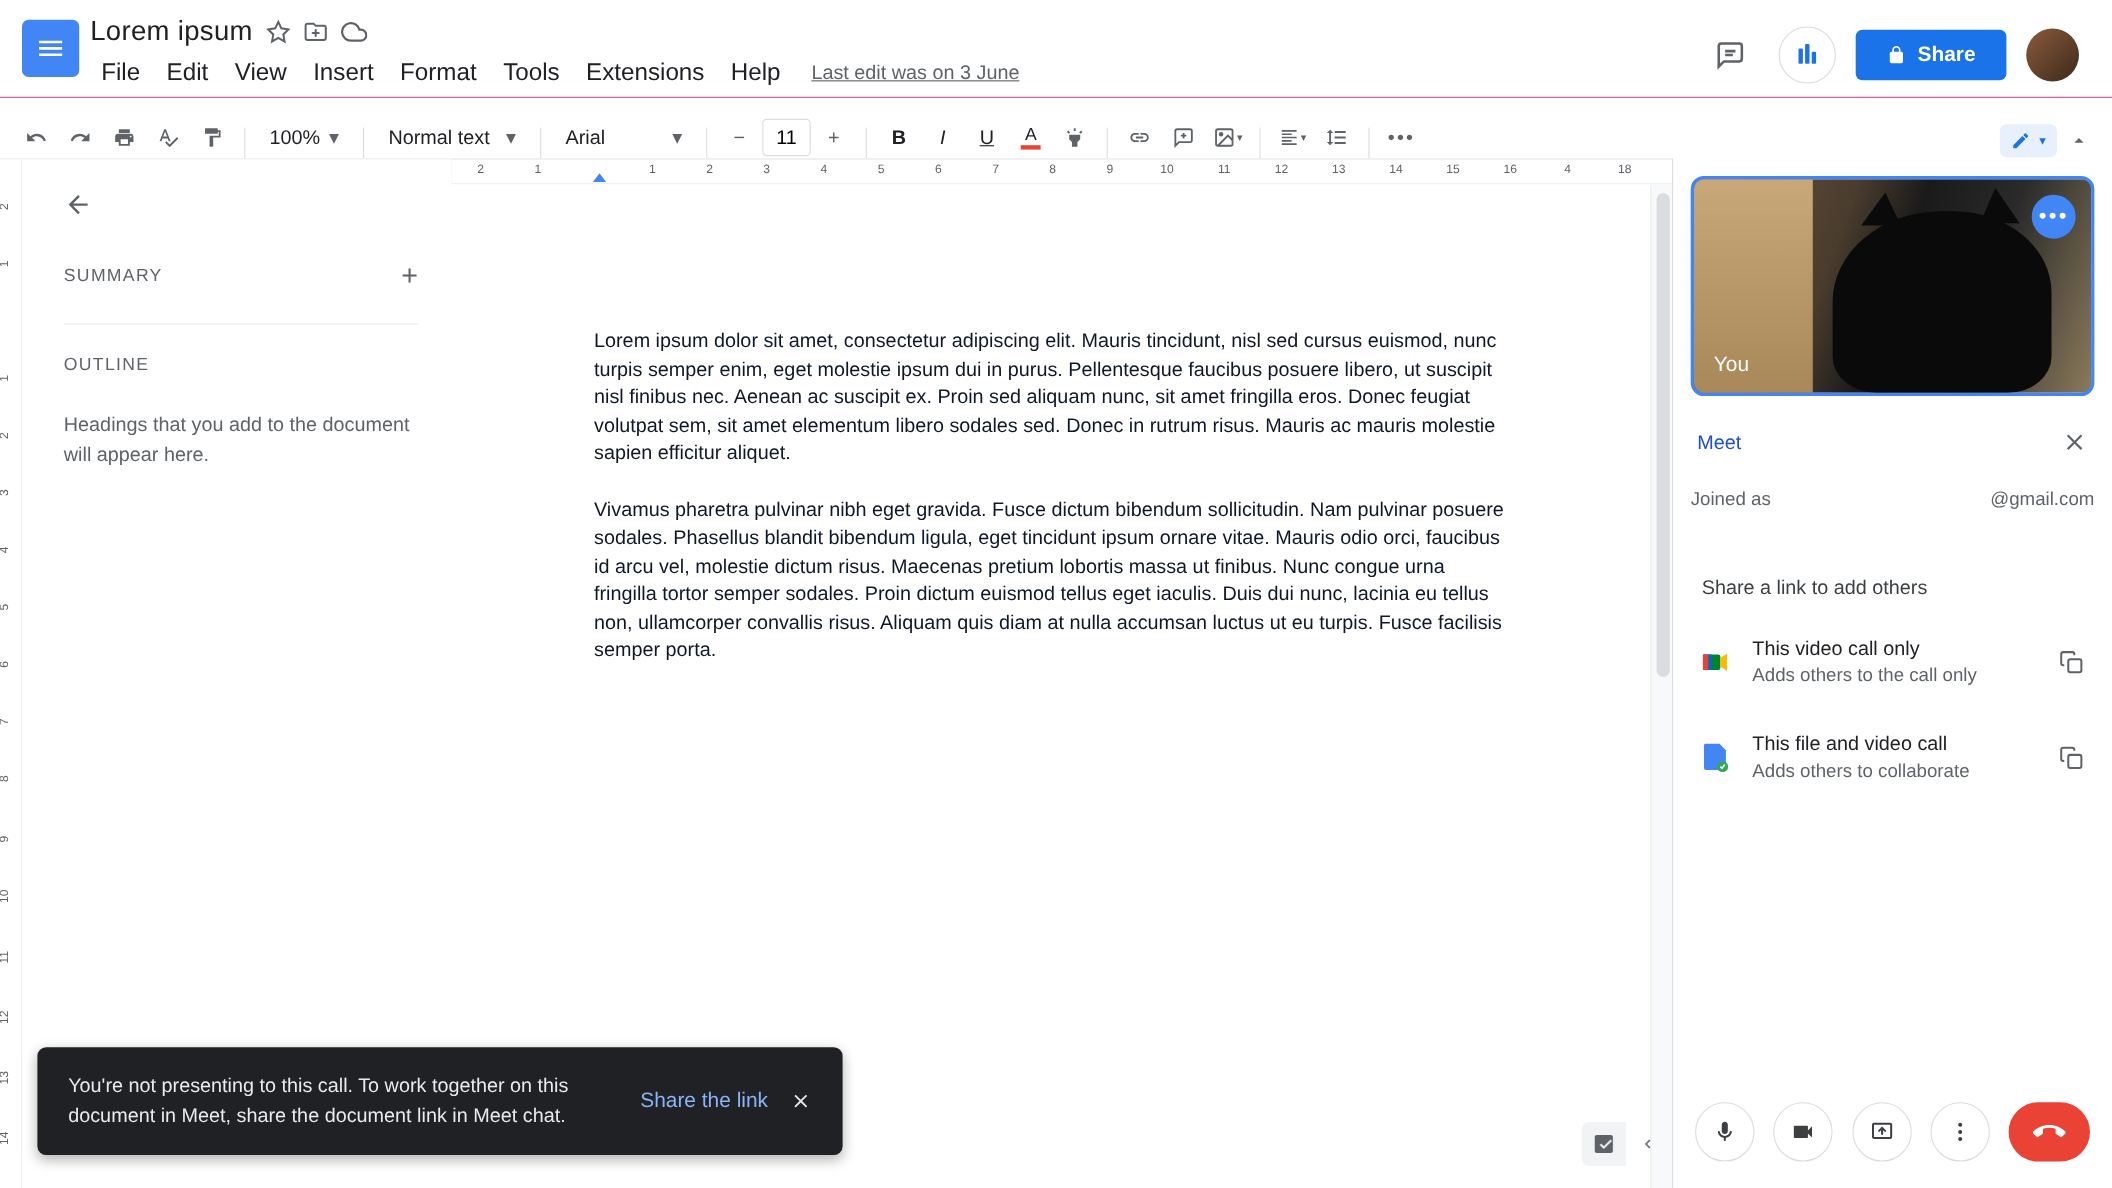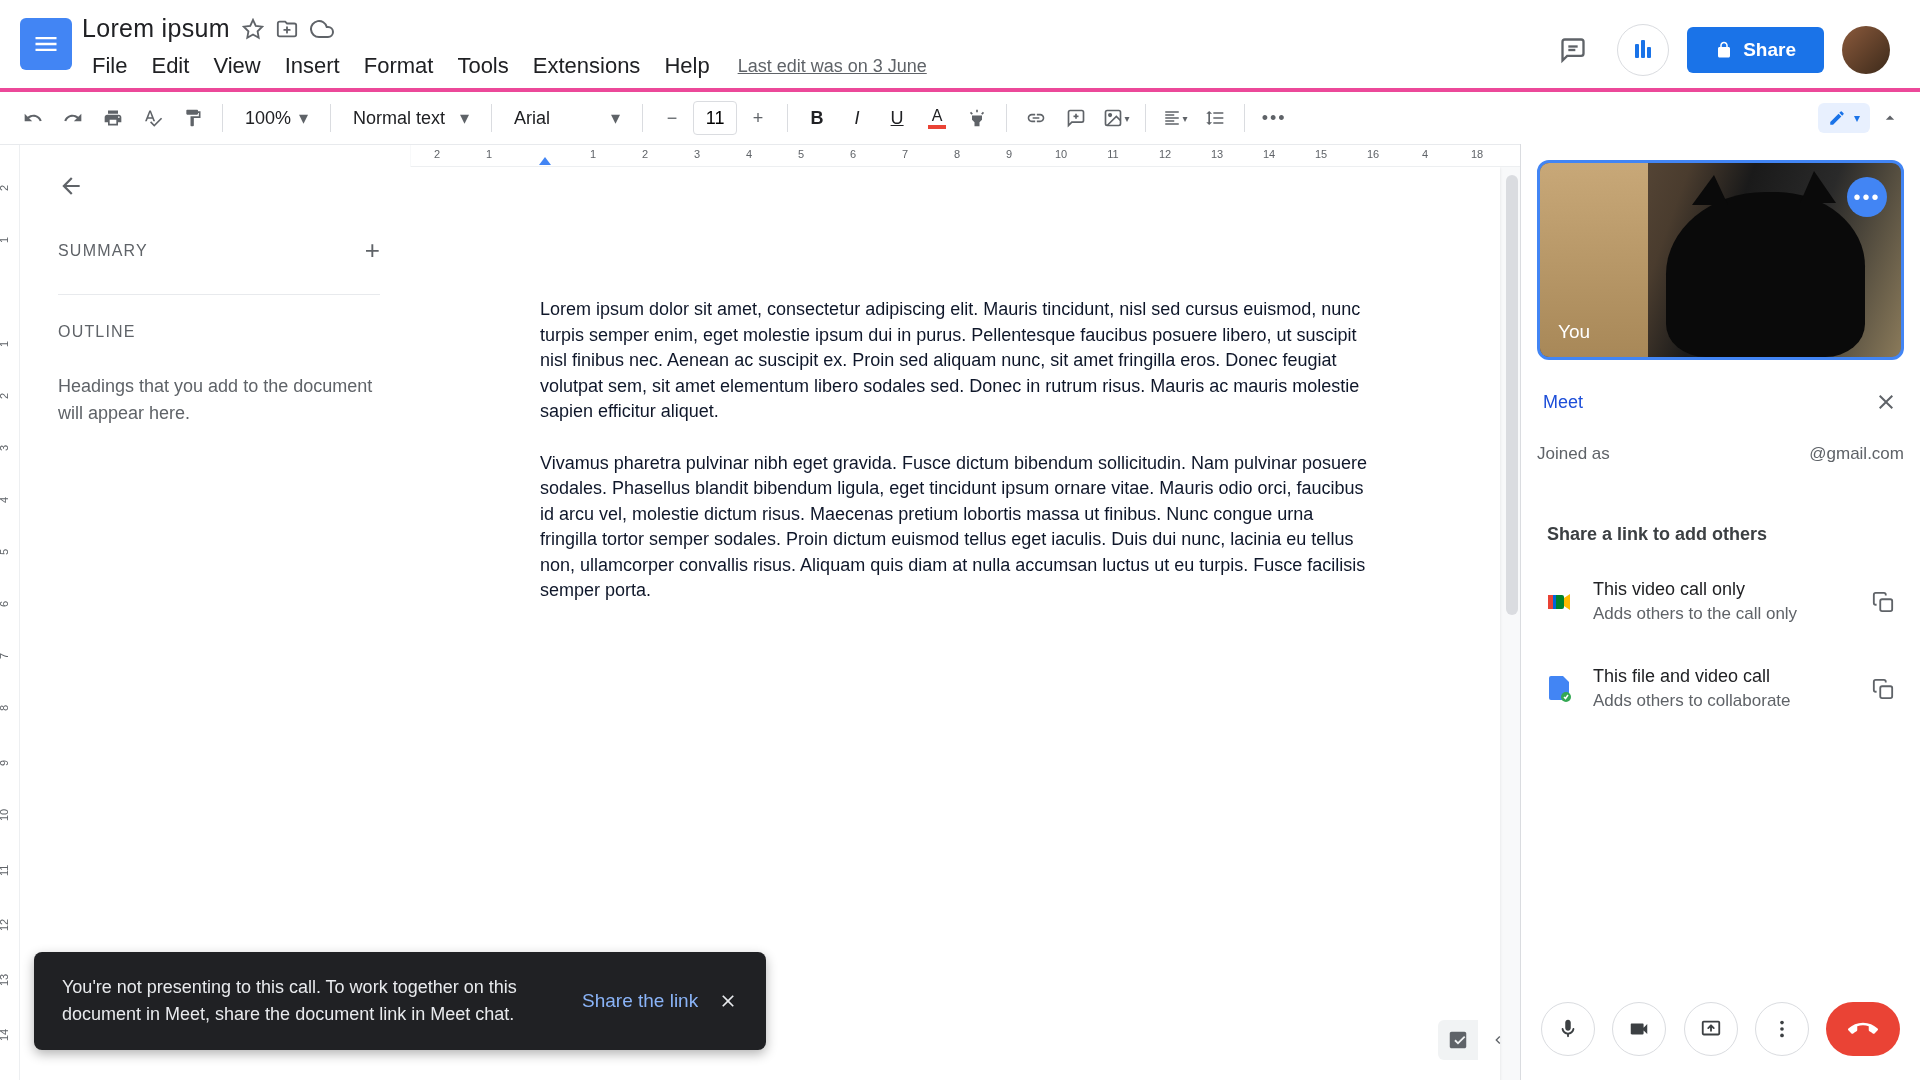--- a/index.html
+++ b/index.html
@@ -17,21 +17,21 @@
 .menu-row { display: flex; gap: 4px; margin-top: 6px; align-items: center; }
 .menu-item { font-size: 22px; color: #202124; padding: 4px 10px; cursor: pointer; border-radius: 4px; }
 .last-edit { font-size: 18px; color: #5f6368; text-decoration: underline; margin-left: 14px; cursor: pointer; }
 .header-right { display: flex; align-items: center; gap: 18px; padding-top: 14px; padding-right: 10px; }
 .icon-btn-round { width: 52px; height: 52px; border-radius: 26px; display: flex; align-items: center; justify-content: center; cursor: pointer; color: #5f6368; }
 .icon-btn-round.outlined { border: 1px solid #dadce0; }
 .share-btn { background: #1a73e8; color: #fff; padding: 12px 28px; border-radius: 6px; font-size: 19px; font-weight: 700; display: flex; align-items: center; gap: 10px; cursor: pointer; }
 .avatar { width: 48px; height: 48px; border-radius: 24px; background: linear-gradient(135deg, #8b5a3c, #3c2a1a); display: flex; align-items: center; justify-content: center; overflow: hidden; }
 
 
-.toolbar { height: 56px; border-top: 4px solid #ec4899; display: flex; align-items: center; padding: 0 14px; gap: 2px; }
+.toolbar { height: 56px; border-top: 1px solid #ec4899; display: flex; align-items: flex-end; padding: 0 14px; gap: 2px; }
 .tb-btn { min-width: 38px; height: 38px; display: flex; align-items: center; justify-content: center; cursor: pointer; color: #5f6368; border-radius: 4px; font-size: 18px; }
 .tb-sep { width: 1px; height: 28px; background: #dadce0; margin: 0 8px; }
 .tb-select { display: flex; align-items: center; gap: 8px; padding: 0 12px; height: 38px; cursor: pointer; color: #202124; font-size: 18px; }
 .tb-select .chev { color: #5f6368; }
 .fontsize-box { display: flex; align-items: center; border: none; }
 .fs-input { width: 44px; height: 34px; border: 1px solid #dadce0; text-align: center; font-size: 18px; border-radius: 4px; margin: 0 2px; }
 .tb-right { margin-left: auto; display: flex; align-items: center; gap: 4px; }
 .edit-mode { background: #e8f0fe; color: #1a73e8; padding: 6px 10px; border-radius: 6px; display: flex; align-items: center; gap: 8px; cursor: pointer; }
 .collapse-up { color: #5f6368; cursor: pointer; padding: 6px; }
 
@@ -63,21 +63,21 @@
 
 .meet-panel { width: 400px; border-left: 1px solid #dadce0; display: flex; flex-direction: column; padding: 16px; background: #fff; }
 .video-tile { width: 100%; height: 200px; border-radius: 12px; border: 3px solid #4285f4; background: linear-gradient(110deg, #6b5744 0%, #4a3c2e 35%, #1a1a1a 50%, #2a2a2a 70%, #8a7a5a 100%); position: relative; overflow: hidden; }
 .video-label { position: absolute; left: 18px; bottom: 14px; color: #fff; font-size: 19px; font-weight: 400; }
 .video-more { position: absolute; right: 14px; top: 14px; width: 40px; height: 40px; border-radius: 20px; background: #4285f4; color: #fff; display: flex; align-items: center; justify-content: center; font-size: 20px; cursor: pointer; letter-spacing: 2px; }
 .meet-header { display: flex; justify-content: space-between; align-items: center; margin-top: 30px; margin-bottom: 30px; padding: 0 6px; }
 .meet-title { font-size: 18px; color: #1d4ed8; }
 .meet-close { font-size: 24px; color: #5f6368; cursor: pointer; }
 .meet-only { text-align: center; font-size: 22px; font-weight: 500; color: #202124; margin-bottom: 14px; }
 .joined-as { font-size: 17px; color: #5f6368; display: flex; justify-content: space-between; padding: 0 0px; margin-bottom: 60px; }
-.share-section-title { font-size: 18px; color: #3c4043; font-weight: 700; margin-bottom: 24px; padding: 0 10px; }
+.share-section-title { font-size: 18px; color: #3c4043; font-weight: 400; margin-bottom: 24px; padding: 0 10px; }
 .share-option { display: flex; align-items: center; gap: 20px; padding: 10px 10px; margin-bottom: 22px; }
 .share-icon { width: 26px; height: 26px; flex-shrink: 0; display: flex; align-items: center; justify-content: center; }
 .share-text { flex: 1; }
 .share-primary { font-size: 18px; color: #202124; margin-bottom: 4px; }
 .share-secondary { font-size: 17px; color: #5f6368; }
 .copy-btn { color: #5f6368; cursor: pointer; }
 
 .meet-controls { margin-top: auto; display: flex; justify-content: space-between; align-items: center; padding: 8px 4px 8px 4px; gap: 10px; }
 .meet-ctrl { width: 54px; height: 54px; border-radius: 27px; border: 1px solid #dadce0; display: flex; align-items: center; justify-content: center; color: #3c4043; cursor: pointer; background: #fff; }
 .meet-hangup { width: 74px; height: 54px; border-radius: 27px; background: #ea4335; color: #fff; display: flex; align-items: center; justify-content: center; cursor: pointer; }

